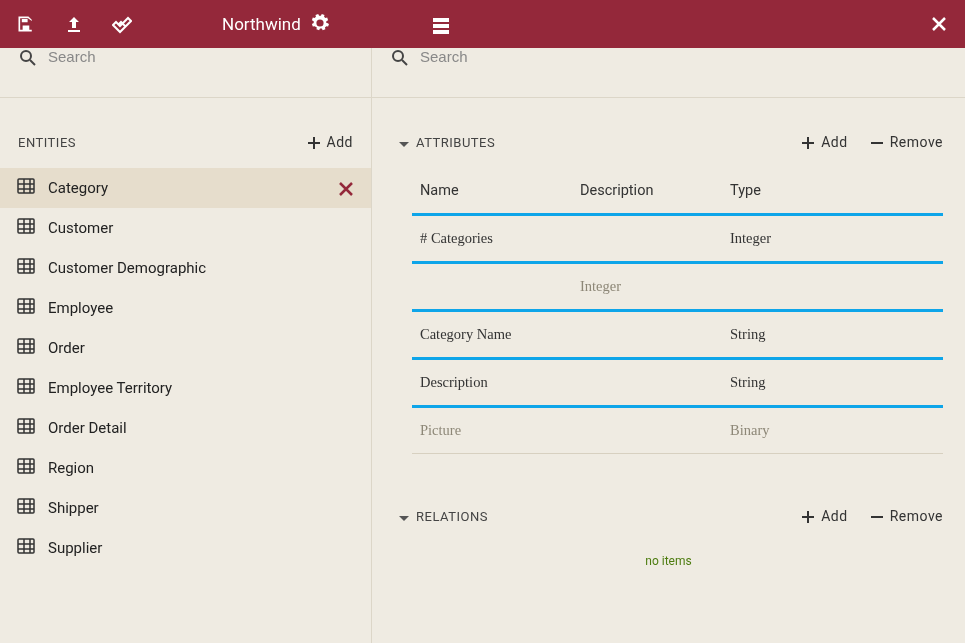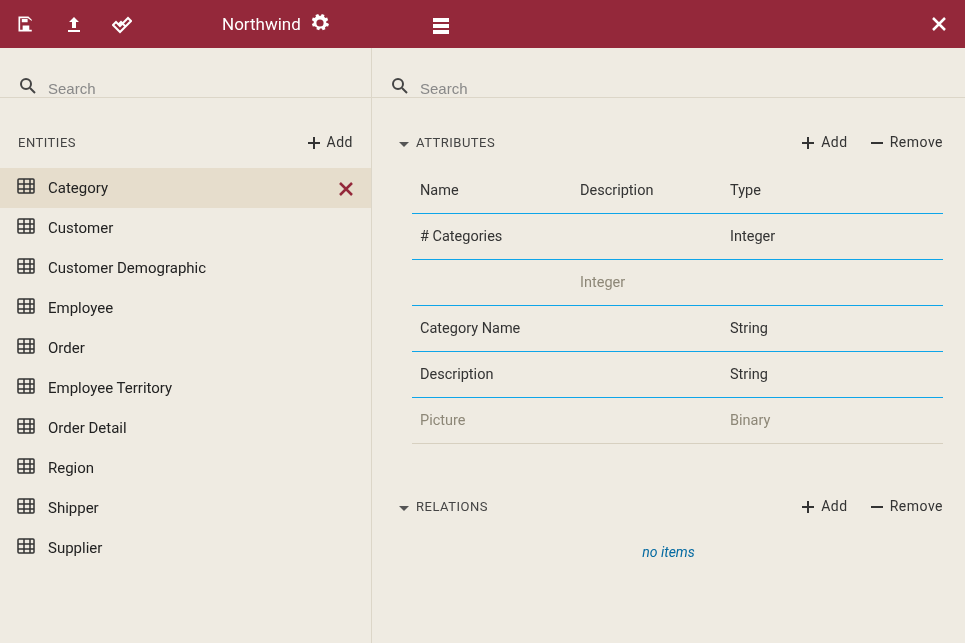--- a/index.html
+++ b/index.html
@@ -22,21 +22,21 @@
   }
   .titlebar .tb-left { display:flex; align-items:center; gap: 28px; }
   .titlebar .tb-title { margin-left: 90px; font-size: 17px; display:flex; align-items:center; gap:10px;}
   .titlebar .tb-mid { margin-left: 100px; display:flex; align-items:center;}
   .titlebar .tb-right { margin-left:auto; display:flex; align-items:center; gap:20px;}
   .icon-btn { width:20px; height:20px; display:flex; align-items:center; justify-content:center; cursor:pointer; }
   .icon-btn svg { display:block; }
   .content { display:flex; height: calc(643px - 48px); }
   .left-pane { width: 372px; background: #efebe2; display:flex; flex-direction:column; border-right:1px solid #dcd6c8;}
   .right-pane { flex:1; background: #efebe2; display:flex; flex-direction:column;}
-  .search-row { height:50px; display:flex; align-items:flex-end; padding: 0 18px; gap:12px; border-bottom:1px solid #dcd6c8;}
+  .search-row { height:50px; display:flex; align-items:flex-start; padding: 0 18px; gap:12px; border-bottom:1px solid #dcd6c8;}
   .search-row input {
     border:none; background:transparent; outline:none; font-size:15px; color:#666; width:100%;
   }
   .search-row input::placeholder{ color:#888; }
   .section-header {
     display:flex; align-items:center; padding: 0 18px; height:44px; margin-top:22px;
     font-size: 13px; letter-spacing: 0.5px; color:#444;
   }
   .section-header .title { text-transform: uppercase; }
   .section-header .actions { margin-left:auto; display:flex; align-items:center; gap:20px;}
@@ -50,24 +50,24 @@
   .entity-item.selected { background:#e6ddcc; }
   .entity-item .close-x { margin-left:auto; color:#94283a; display:none;}
   .entity-item.selected .close-x { display:flex; }
   .caret { width:16px; display:inline-flex; justify-content:center; margin-right:6px; color:#555;}
   .attr-table { margin: 4px 22px 0 40px; }
   .attr-header, .attr-row {
     display:grid; grid-template-columns: 160px 150px 1fr; align-items:center;
     padding: 14px 10px 14px 8px; font-size:14.5px;
   }
   .attr-header { color:#333; }
-  .attr-row { border-top:1px solid #0ea5e9; color:#333;}
+  .attr-row { border-top:3px solid #0ea5e9; color:#333;font-family:Liberation Serif, serif;}
   .attr-row.muted { color:#8d8777; }
   .attr-table .last-line { border-top:1px solid #d7d0c0; height:1px;}
-  .no-items { text-align:center; font-style:italic; color:#0369a1; margin-top:16px; font-size:14px;}
+  .no-items { text-align:center; color:#4d7c0f; margin-top:16px; font-size:12px;}
   .action.disabled { color:#9a9486; cursor:default;}
   .right-section-header {
     display:flex; align-items:center; padding: 0 22px; height:44px; margin-top:22px;
     font-size: 13px; letter-spacing: 0.5px; color:#444;
   }
   .right-section-header .title { text-transform:uppercase; }
   .right-section-header .actions { margin-left:auto; display:flex; align-items:center; gap:20px;}
   .right-section-header .action { display:flex; align-items:center; gap:6px; cursor:pointer; color:#333; font-size:14px;}
   svg { fill: currentColor; }
 </style>

